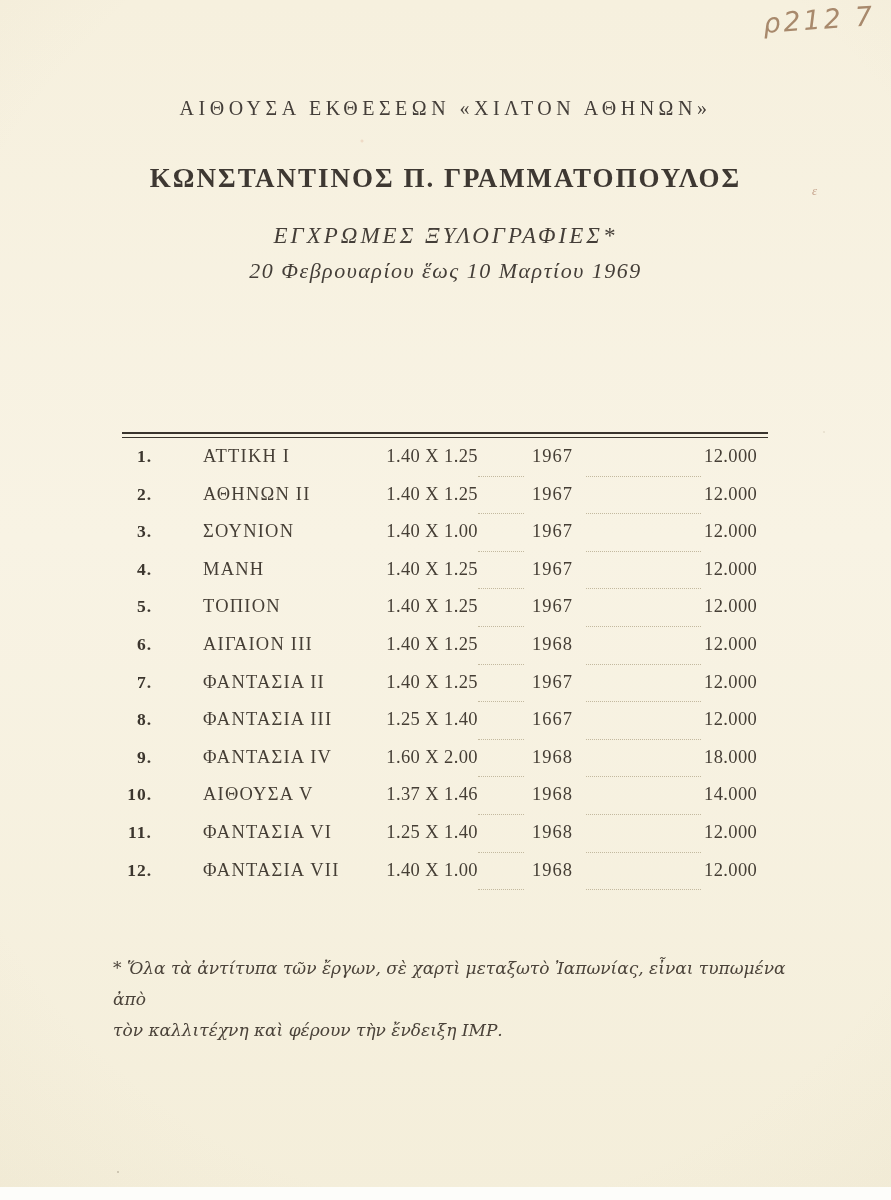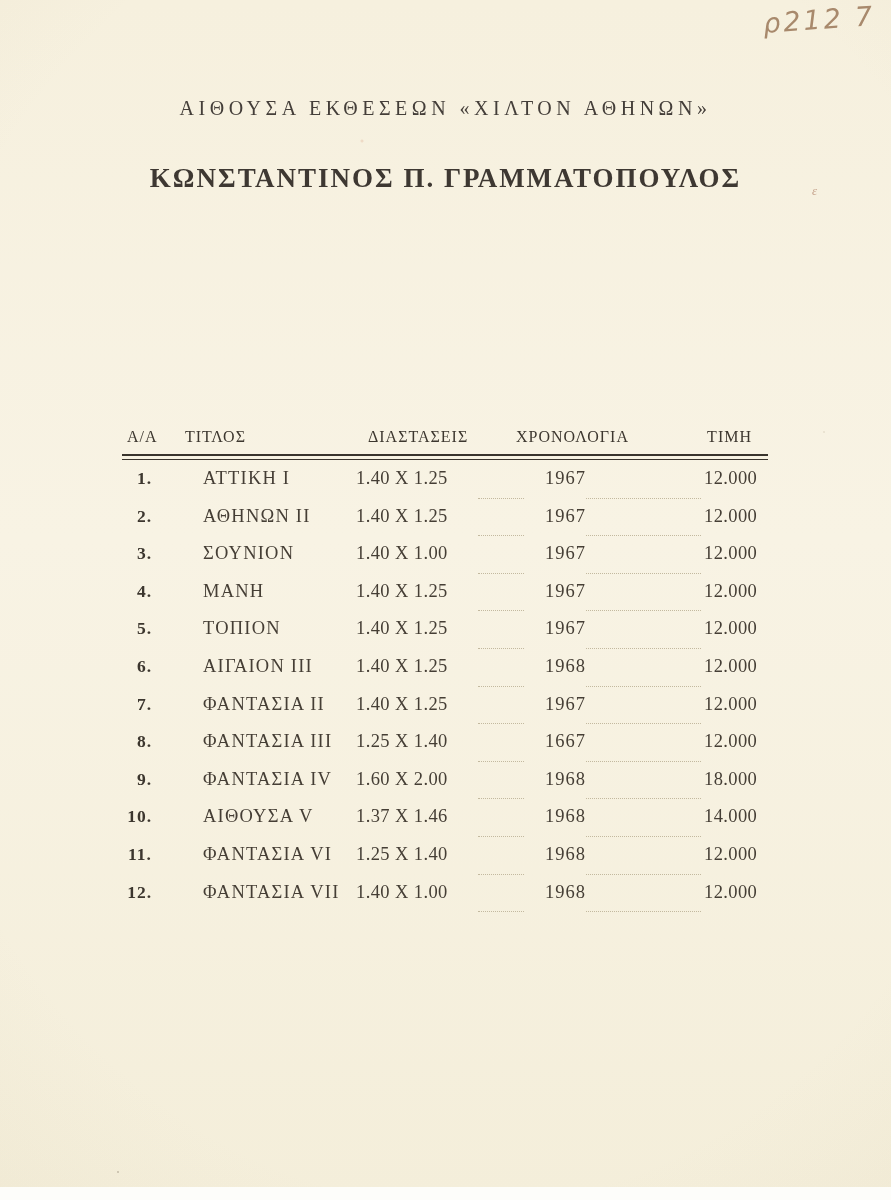--- a/index.html
+++ b/index.html
@@ -39,52 +39,47 @@
   .h-title{left:63px;}
   .h-dims{left:246px;}
   .h-year{left:394px;}
   .h-price{right:16px;}
   .rule{margin-top:8px;height:3px;border-top:2.5px solid #39342d;border-bottom:1px solid #39342d;}
 
   .rows{margin-top:8px;}
   .row{display:flex;align-items:baseline;height:37.6px;font-size:18.5px;color:#453e35;}
   .c-num{width:30px;text-align:right;font-weight:bold;font-size:17.5px;letter-spacing:1px;color:#3c362e;}
   .c-title{margin-left:51px;width:153px;letter-spacing:1.2px;white-space:nowrap;}
-  .c-dims{width:122px;letter-spacing:0.4px;white-space:nowrap;}
+  .c-dims{width:122px;letter-spacing:0.4px;white-space:nowrap;text-align:right;}
   .leader-1{width:46px;align-self:flex-end;border-bottom:1.6px dotted #c3b99f;margin-bottom:7px;}
-  .c-year{width:54px;padding-left:8px;letter-spacing:1px;text-align:right;}
+  .c-year{width:54px;padding-left:8px;letter-spacing:1px;}
   .leader-2{flex:1;align-self:flex-end;border-bottom:1.6px dotted #c3b99f;margin-bottom:7px;margin-right:3px;}
   .c-price{width:64px;text-align:left;letter-spacing:0.4px;}
 
   .footnote{
     position:absolute;left:113px;top:953px;width:682px;
     font-family:"DejaVu Serif","Liberation Serif",serif;
     font-style:italic;font-size:17px;line-height:31px;color:#4a4239;
   }
   .fn-line1{text-indent:0;}
 </style>
 </head>
 <body>
 
 <div class="scan">
 
   <div class="handwriting">ρ212  7</div>
 
   <div class="centered venue">ΑΙΘΟΥΣΑ ΕΚΘΕΣΕΩΝ «ΧΙΛΤΟΝ ΑΘΗΝΩΝ»</div>
   <div class="centered artist">ΚΩΝΣΤΑΝΤΙΝΟΣ Π. ΓΡΑΜΜΑΤΟΠΟΥΛΟΣ</div>
   <div class="side-mark">ε</div>
+  <div class="centered ex-title">ΕΓΧΡΩΜΕΣ ΞΥΛΟΓΡΑΦΙΕΣ*</div>
+  <div class="centered dates">20 Φεβρουαρίου ἕως 10 Μαρτίου 1969</div>
 
   <div class="table">
-    <div class="thead">
-      <span class="h-num">Α/Α</span>
-      <span class="h-title">ΤΙΤΛΟΣ</span>
-      <span class="h-dims">ΔΙΑΣΤΑΣΕΙΣ</span>
-      <span class="h-year">ΧΡΟΝΟΛΟΓΙΑ</span>
-      <span class="h-price">ΤΙΜΗ</span>
-    </div>
     <div class="rule"></div>
     <div class="rows">
   <div class="row">
     <span class="c-num">1.</span>
     <span class="c-title">ΑΤΤΙΚΗ Ι</span>
     <span class="c-dims">1.40 X 1.25</span>
     <span class="leader-1"></span>
     <span class="c-year">1967</span>
     <span class="leader-2"></span>
     <span class="c-price">12.000</span>
@@ -195,15 +190,19 @@
     <span class="c-title">ΦΑΝΤΑΣΙΑ VΙΙ</span>
     <span class="c-dims">1.40 X 1.00</span>
     <span class="leader-1"></span>
     <span class="c-year">1968</span>
     <span class="leader-2"></span>
     <span class="c-price">12.000</span>
   </div>
 </div>
   </div>
 
+  <div class="footnote">
+    <div class="fn-line1">* Ὅλα τὰ ἀντίτυπα τῶν ἔργων, σὲ χαρτὶ μεταξωτὸ Ἰαπωνίας, εἶναι τυπωμένα ἀπὸ</div>
+    <div class="fn-line2">τὸν καλλιτέχνη καὶ φέρουν τὴν ἔνδειξη ΙΜΡ.</div>
+  </div>
 
   <div class="bottom-strip"></div>
 </div>
 
 </body></html>

